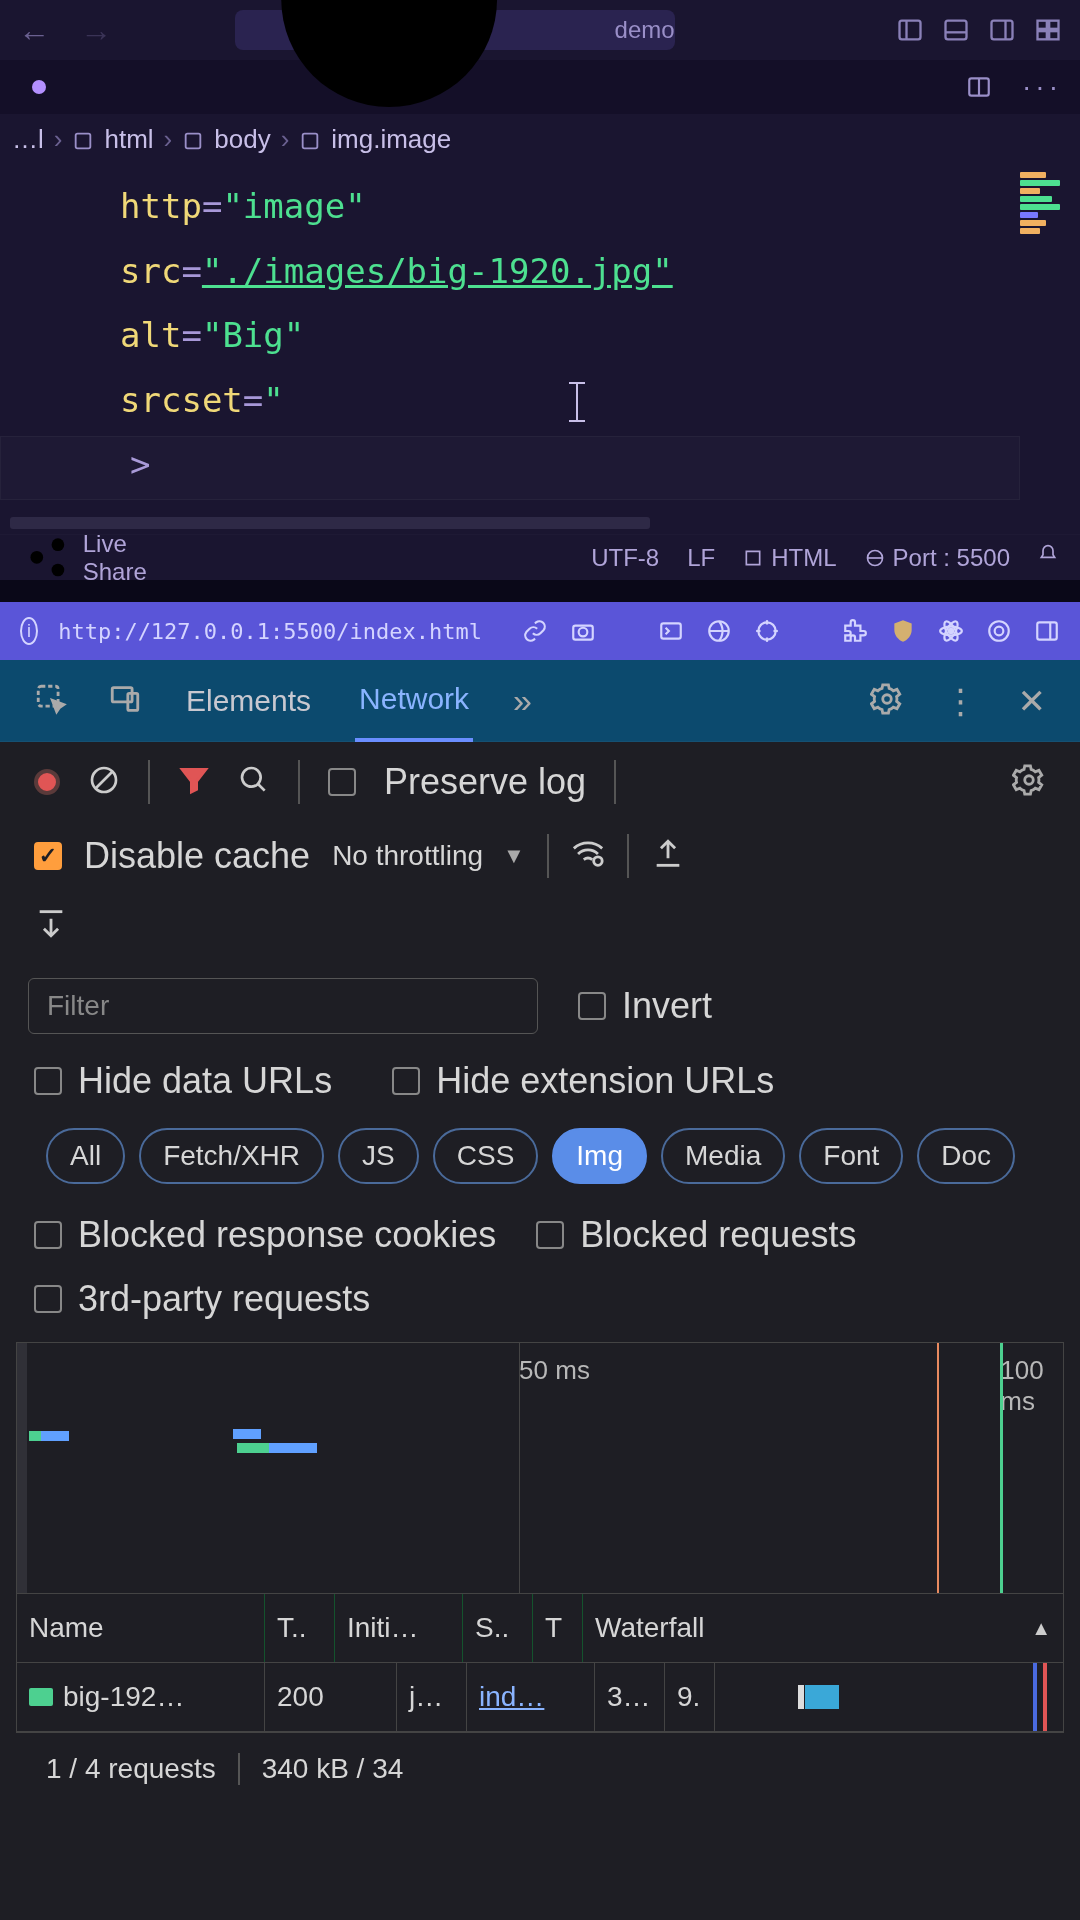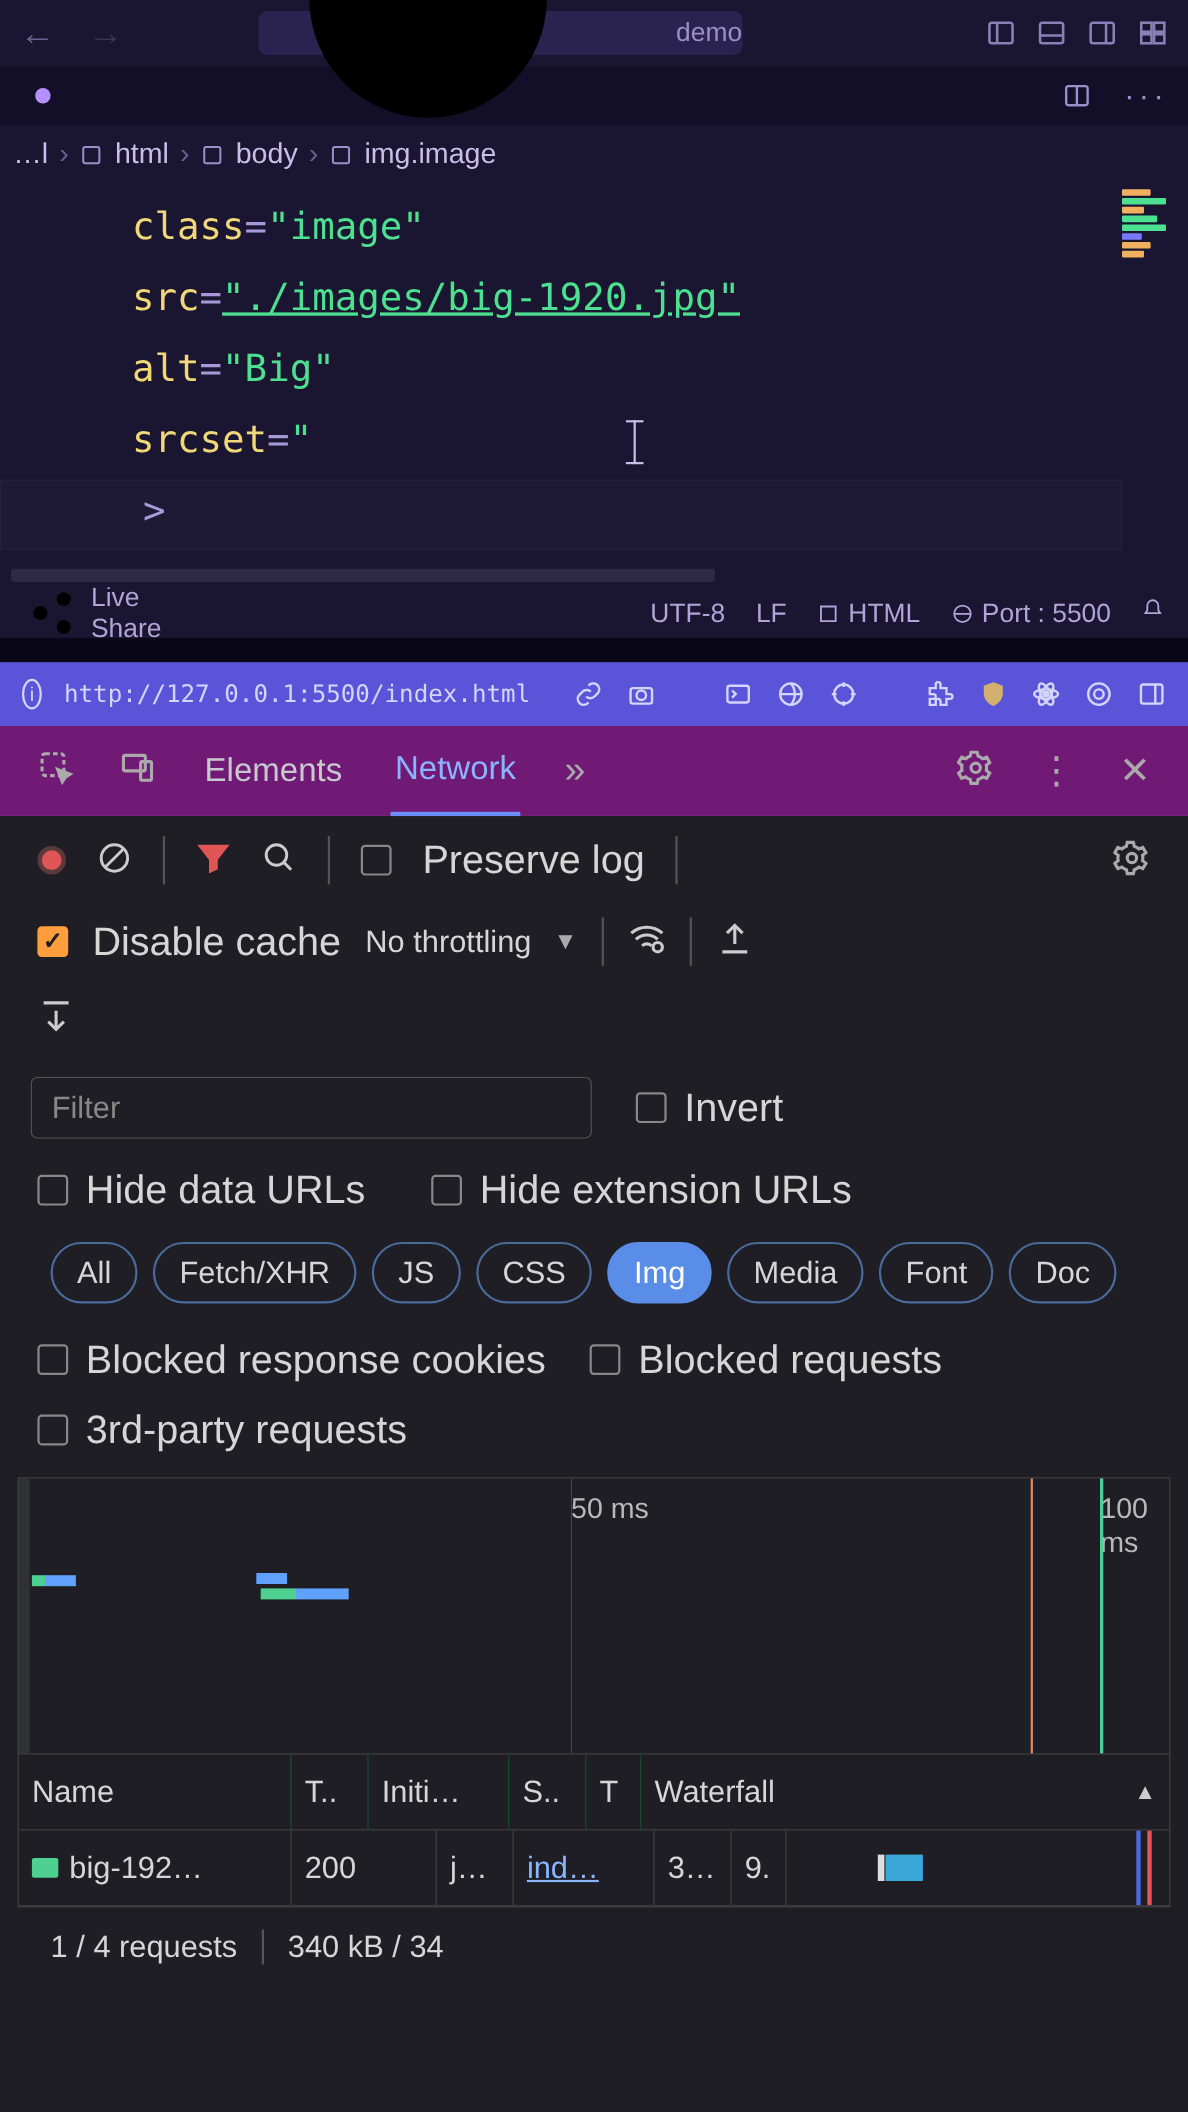--- a/index.html
+++ b/index.html
@@ -55,21 +55,21 @@
 
   
   .devtools { background:#1e1e24; height:calc(1920px - 60px - 54px - 50px - 350px - 20px - 46px - 22px); display:flex; flex-direction:column;}
   .dt-urlbar { height:58px; background:#5a55d8; display:flex; align-items:center; gap:20px; padding:0 20px;}
   .dt-urlbar .url { font-family:monospace; font-size:22px; color:#d4d4ff;}
   .dt-urlbar svg { width:26px; height:26px; stroke:#d4d4ff; fill:none; stroke-width:2;}
   .info-i { width:28px;height:28px;border:2px solid #d4d4ff;border-radius:50%;display:flex;align-items:center;justify-content:center;font-size:18px;color:#d4d4ff;}
   .dt-urlbar .spacer{flex:1;}
   .dt-icons-right{display:flex;gap:22px;align-items:center;}
 
-  .dt-tabs { height:82px; display:flex; align-items:center; gap:40px; padding:0 34px; background:#701a75; border-bottom:1px solid rgba(255,255,255,0.04);}
+  .dt-tabs { height:82px; display:flex; align-items:center; gap:40px; padding:0 34px; background:#0c4a6e; border-bottom:1px solid rgba(255,255,255,0.04);}
   .dt-tabs .tabicon svg{width:34px;height:34px;stroke:#aaa;fill:none;stroke-width:2;}
   .dt-tab { font-size:30px; color:#c8c8d0; padding:22px 4px;}
   .dt-tab.active { color:#8ab4ff; border-bottom:4px solid #6a8eff;}
   .dt-tabs .right{margin-left:auto;display:flex;gap:40px;align-items:center;}
   .gear svg{width:34px;height:34px;stroke:#aaa;fill:none;}
   .kebab{font-size:34px;color:#aaa;}
   .closex{font-size:34px;color:#aaa;}
 
   .dt-row1 { display:flex; align-items:center; gap:28px; padding:18px 34px; background:#1e1e24;}
   .rec-dot{width:26px;height:26px;border-radius:50%;background:#e05555;border:4px solid #5a3a3a;}
@@ -210,21 +210,21 @@
   <span class="crumb">
       <span class="bc-icon"><svg viewBox="0 0 24 24">
           <rect x="4" y="4" width="16" height="16" rx="2"></rect>
         </svg></span>
       <span>img.image</span>
     </span>
 </div>
 
 <div class="code-area" style="height:350px;">
   <div class="hl-line"></div>
-  <div class="code-line"><span class="tok-attr">class</span><span class="tok-punc">=</span><span class="tok-str">"image"</span></div>
+  <div class="code-line"><span class="tok-attr">http</span><span class="tok-punc">=</span><span class="tok-str">"image"</span></div>
   <div class="code-line"><span class="tok-attr">src</span><span class="tok-punc">=</span><span class="tok-str underline">"./images/big-1920.jpg"</span></div>
   <div class="code-line"><span class="tok-attr">alt</span><span class="tok-punc">=</span><span class="tok-str">"Big"</span></div>
   <div class="code-line"><span class="tok-attr">srcset</span><span class="tok-punc">=</span><span class="tok-str">"</span></div>
   <div class="code-line tok-brkt">&gt;</div>
   <div class="caret-i"></div>
   <div class="minimap">
     <div class="mline mm1"></div>
       <div class="mline mm2"></div>
       <div class="mline mm3"></div>
     <div class="mline mm4"></div>

